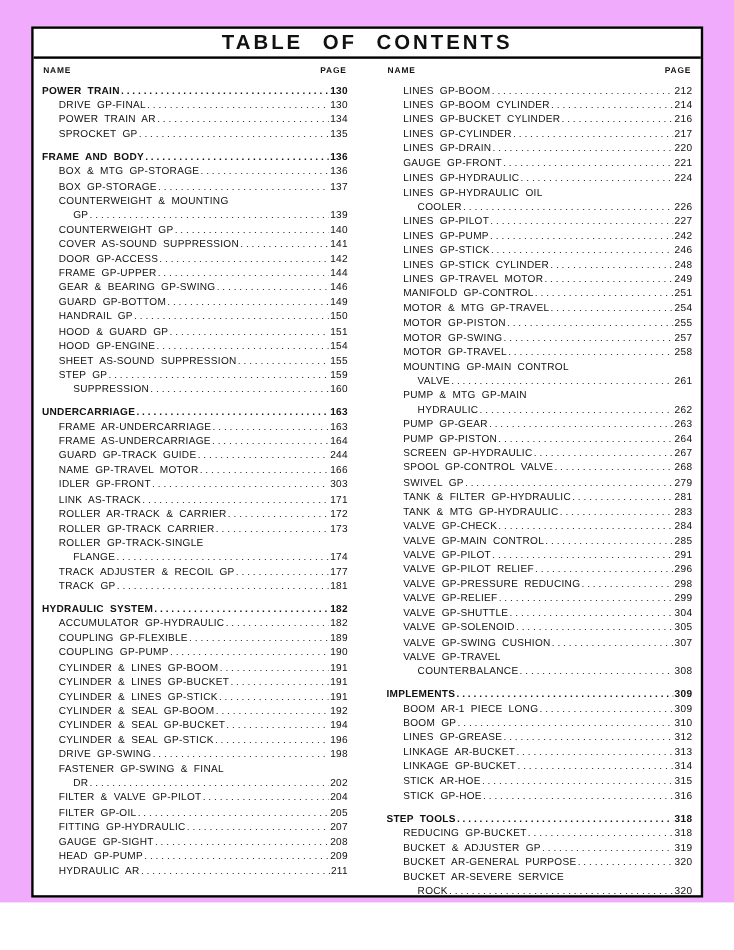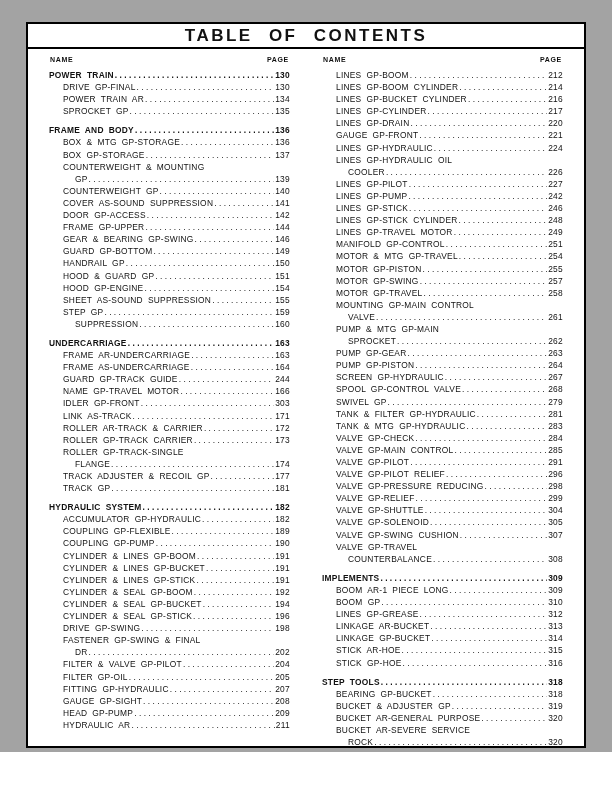--- a/index.html
+++ b/index.html
@@ -1,24 +1,24 @@
 <!DOCTYPE html>
 <html><head>
 <meta charset="utf-8">
 <style>
   html,body{margin:0;padding:0;background:#ffffff;}
   body{width:612px;height:792px;font-family:"Liberation Sans",sans-serif;color:#111;
        -webkit-font-smoothing:antialiased;}
-  .page{position:relative;width:612px;height:752px;background:#a3a3a3;overflow:hidden;}
+  .page{position:relative;width:612px;height:752px;background:#f0abfc;overflow:hidden;}
   .doc-box{position:absolute;left:26px;top:22px;width:560px;height:726px;
            border:2px solid #000;box-sizing:border-box;background:#fff;}
   .title-bar{height:23px;border-bottom:2px solid #000;display:flex;align-items:center;
              justify-content:center;font-weight:bold;font-size:17px;letter-spacing:2.5px;
              word-spacing:9px;}
-  .content{display:flex;gap:32px;padding:0 21px;box-sizing:border-box;height:697px;overflow:hidden;}
+  .content{display:flex;gap:32px;padding:0 7px;box-sizing:border-box;height:697px;overflow:hidden;}
   .col{flex:1 1 0;min-width:0;display:flex;flex-direction:column;}
   .col-head{display:flex;justify-content:space-between;align-items:baseline;
             font-size:7px;font-weight:bold;letter-spacing:0.7px;padding:7px 1px 6px 1px;}
   .col-body{flex:1;}
   .group{margin-top:7px;}
   .group:first-child{margin-top:0;}
   .row{display:flex;align-items:baseline;line-height:12.1px;font-size:8.4px;
        letter-spacing:0.25px;word-spacing:2.5px;white-space:nowrap;}
   .row .lbl{flex:0 0 auto;}
   .row .dots{flex:1 1 auto;overflow:hidden;letter-spacing:2.4px;margin:0 1px;word-spacing:0;}
@@ -420,21 +420,21 @@
               </div>
               <div class="row lvl2">
                 <span class="lbl">VALVE</span>
                 <span class="dots">..........................................................................................</span>
                 <span class="pg">261</span>
               </div>
               <div class="row lvl1">
                 <span class="lbl">PUMP &amp; MTG GP-MAIN</span>
               </div>
               <div class="row lvl2">
-                <span class="lbl">SPROCKET</span>
+                <span class="lbl">HYDRAULIC</span>
                 <span class="dots">..........................................................................................</span>
                 <span class="pg">262</span>
               </div>
               <div class="row lvl1">
                 <span class="lbl">PUMP GP-GEAR</span>
                 <span class="dots">..........................................................................................</span>
                 <span class="pg">263</span>
               </div>
               <div class="row lvl1">
                 <span class="lbl">PUMP GP-PISTON</span>
@@ -562,21 +562,21 @@
                 <span class="pg">316</span>
               </div>
             </div>
             <div class="group">
               <div class="row section">
                 <span class="lbl">STEP TOOLS</span>
                 <span class="dots">..........................................................................................</span>
                 <span class="pg">318</span>
               </div>
               <div class="row lvl1">
-                <span class="lbl">BEARING GP-BUCKET</span>
+                <span class="lbl">REDUCING GP-BUCKET</span>
                 <span class="dots">..........................................................................................</span>
                 <span class="pg">318</span>
               </div>
               <div class="row lvl1">
                 <span class="lbl">BUCKET &amp; ADJUSTER GP</span>
                 <span class="dots">..........................................................................................</span>
                 <span class="pg">319</span>
               </div>
               <div class="row lvl1">
                 <span class="lbl">BUCKET AR-GENERAL PURPOSE</span>

